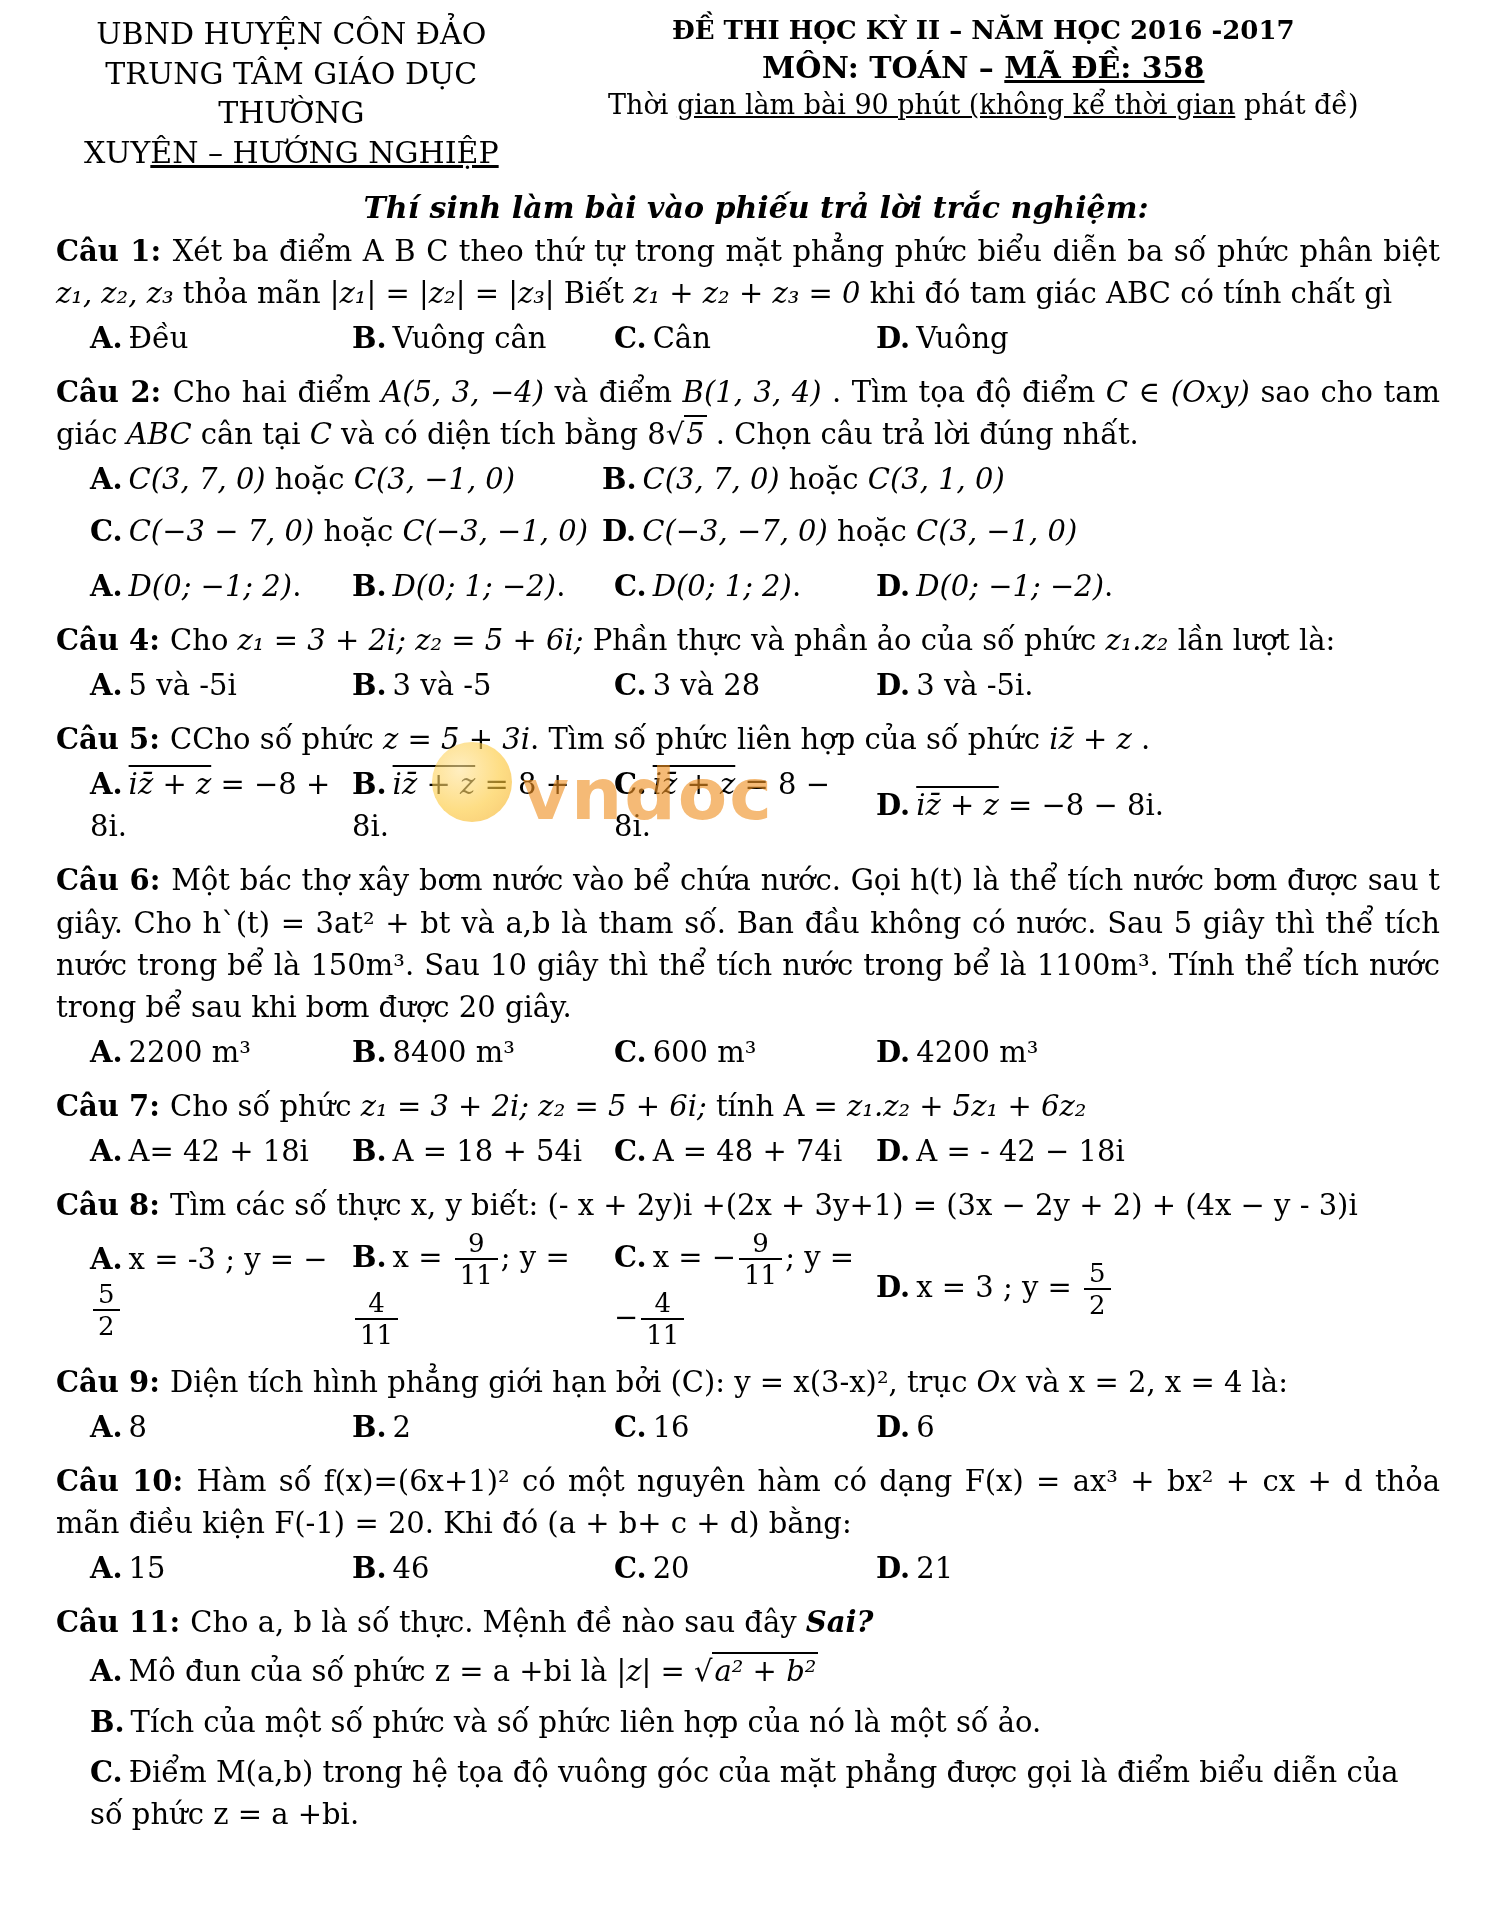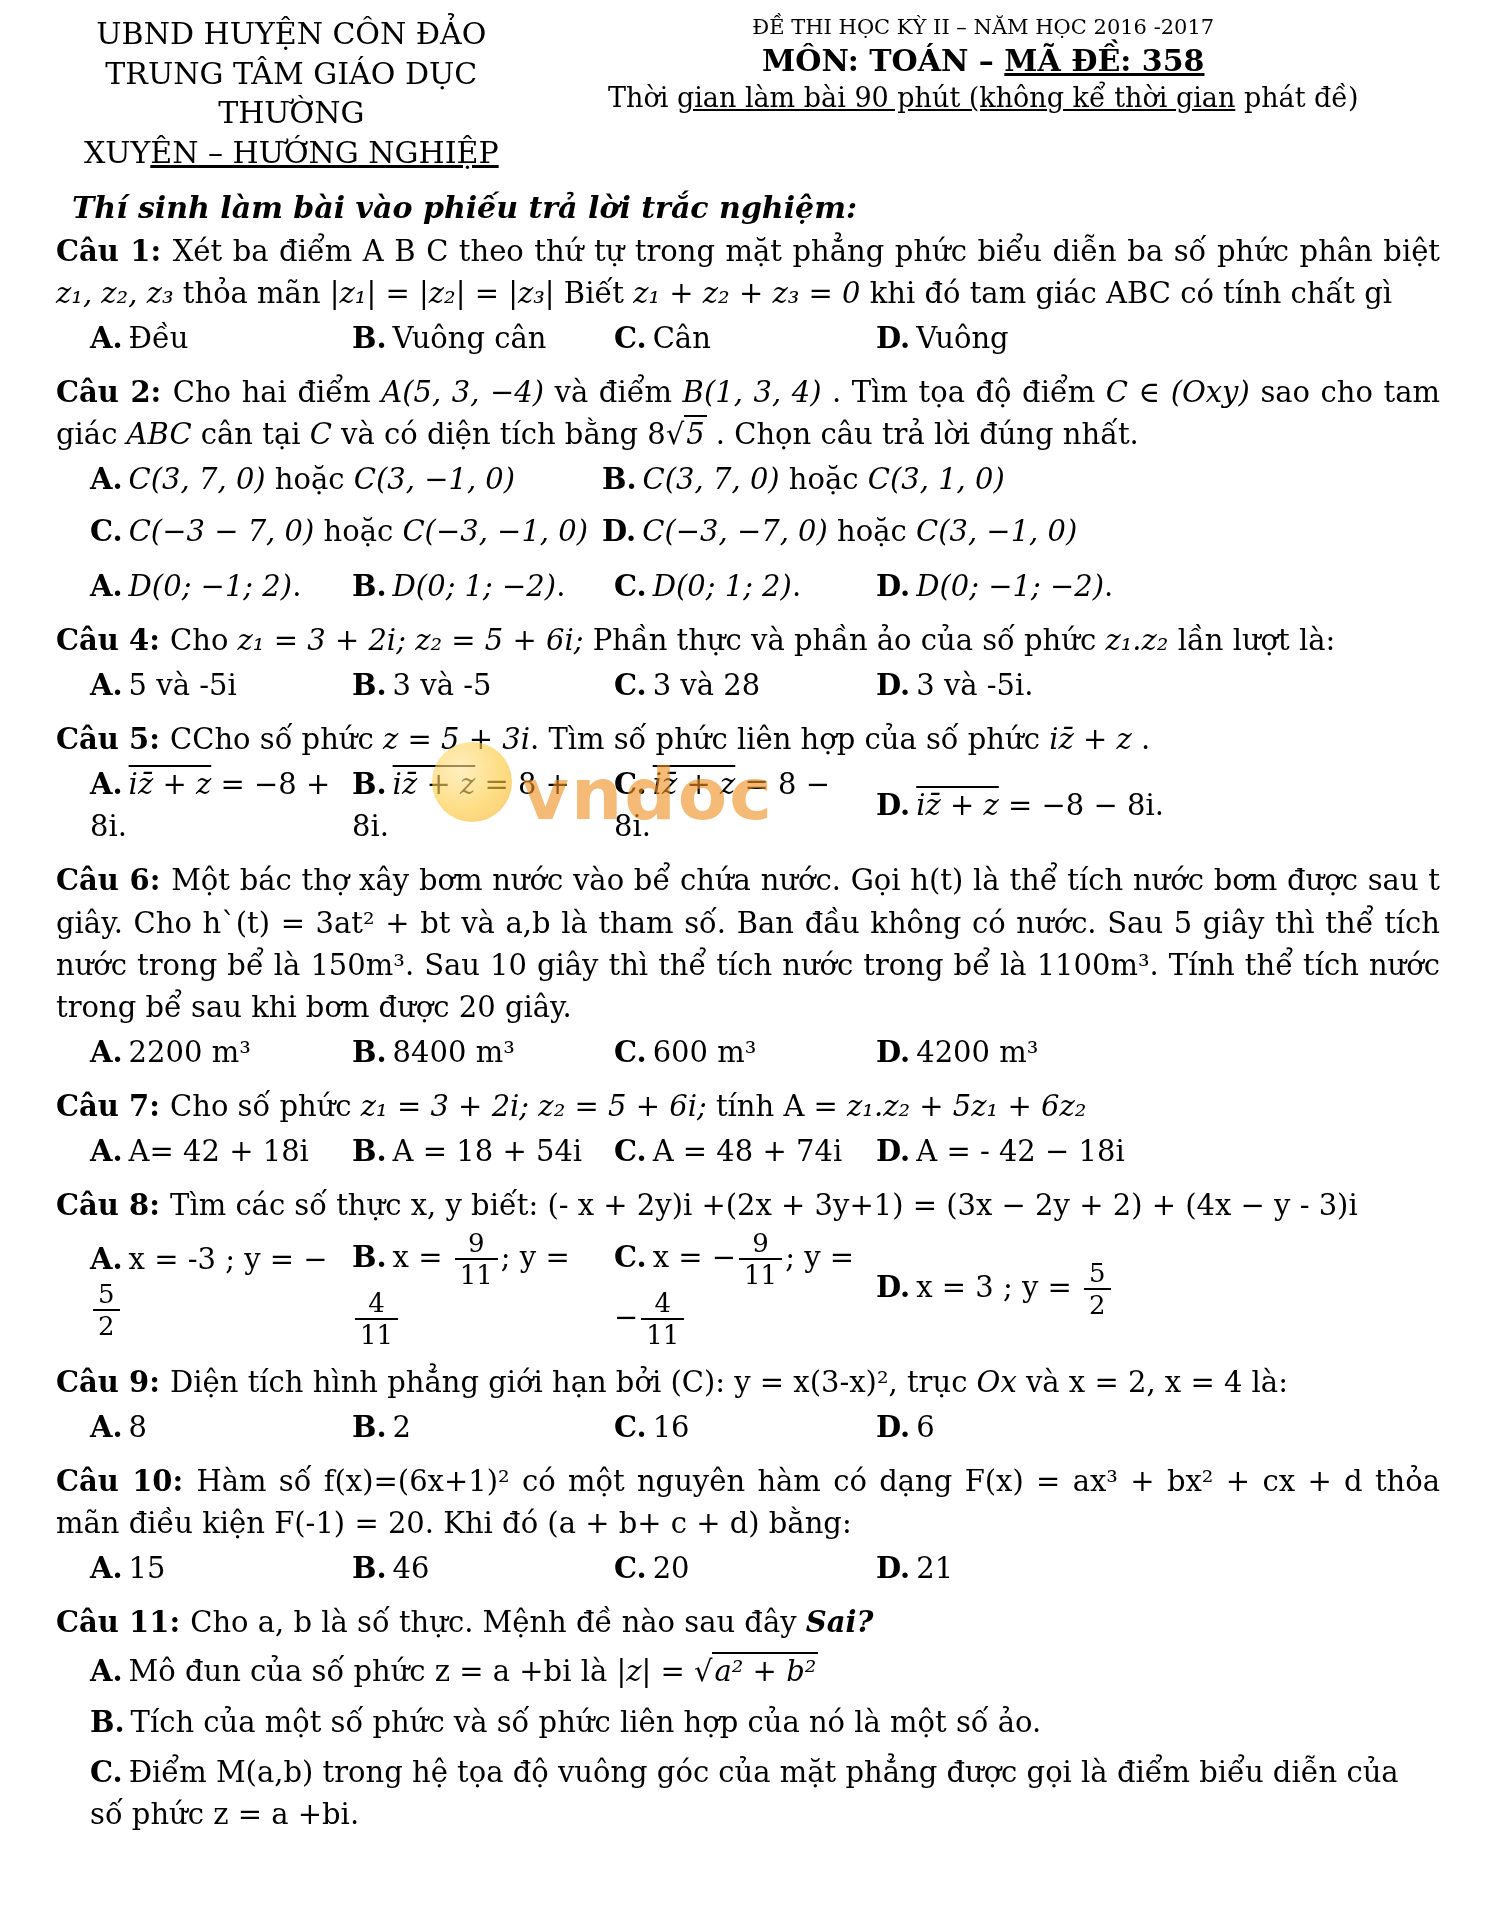--- a/index.html
+++ b/index.html
@@ -10,25 +10,25 @@
     font-size:29px;
     color:#000;
     line-height:1.45;
   }
   .page{position:relative;padding:14px 56px 30px 56px;box-sizing:border-box;}
   .u{text-decoration:underline;}
   
   .header{display:flex;align-items:flex-start;margin-bottom:14px;}
   .org{width:34%;text-align:center;font-weight:normal;font-size:30px;line-height:1.32;}
   .exam{width:66%;text-align:center;}
-  .exam-title{font-weight:normal;font-size:21px;line-height:1.3;}
+  .exam-title{font-weight:bold;font-size:26px;line-height:1.3;}
   .exam-sub{font-weight:bold;font-size:30px;line-height:1.3;}
   .exam-time{font-size:27px;line-height:1.35;}
   
-  .intro1{font-weight:bold;font-style:italic;font-size:30px;margin:10px 0 0 16px;}
+  .intro1{font-weight:bold;font-style:italic;font-size:30px;margin:10px 0 0 16px;text-align:center;}
   .intro2{font-weight:bold;font-size:30px;margin:2px 0 30px 12px;}
   
   .question{margin-bottom:11px;}
   .stem{text-align:justify;margin-bottom:2px;}
   .qlabel{font-weight:bold;}
   .options{padding-left:34px;}
   .options.cols4{display:grid;grid-template-columns:258px 258px 258px 1fr;column-gap:4px;align-items:center;}
   .options.cols2{display:grid;grid-template-columns:512px 1fr;row-gap:8px;}
   .options.cols1 .option{display:block;margin:6px 0;}
   .option{padding:1px 0;}

